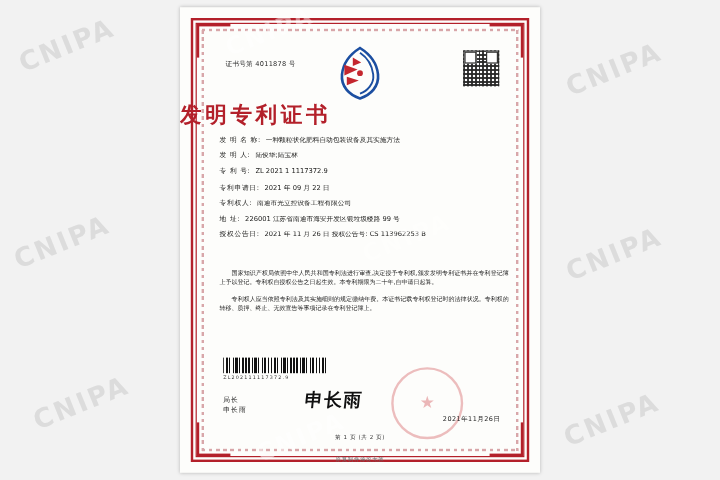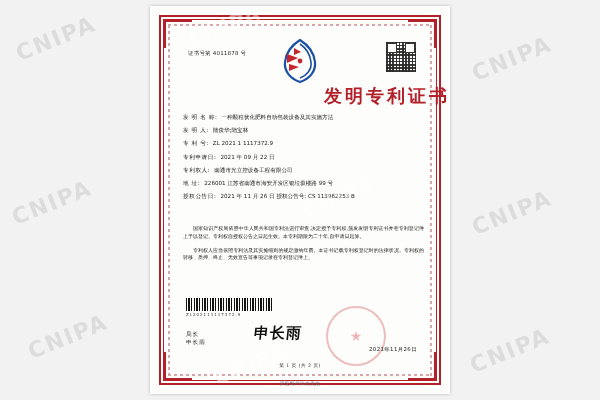--- a/index.html
+++ b/index.html
@@ -117,21 +117,21 @@
     transform: translateX(-50%);
     width: 52px;
     height: 46px;
   }
 
   
   .doc-title {
     position: absolute;
     left: 0; right: 0;
     top: 78px;
-    text-align: right;
+    text-align: left;
     font-family: "DejaVu Serif", "Liberation Serif", serif;
     font-size: 18px;
     font-weight: bold;
     color: #b3202a;
     letter-spacing: 3px;
   }
 
   
   .fields {
     position: absolute;

